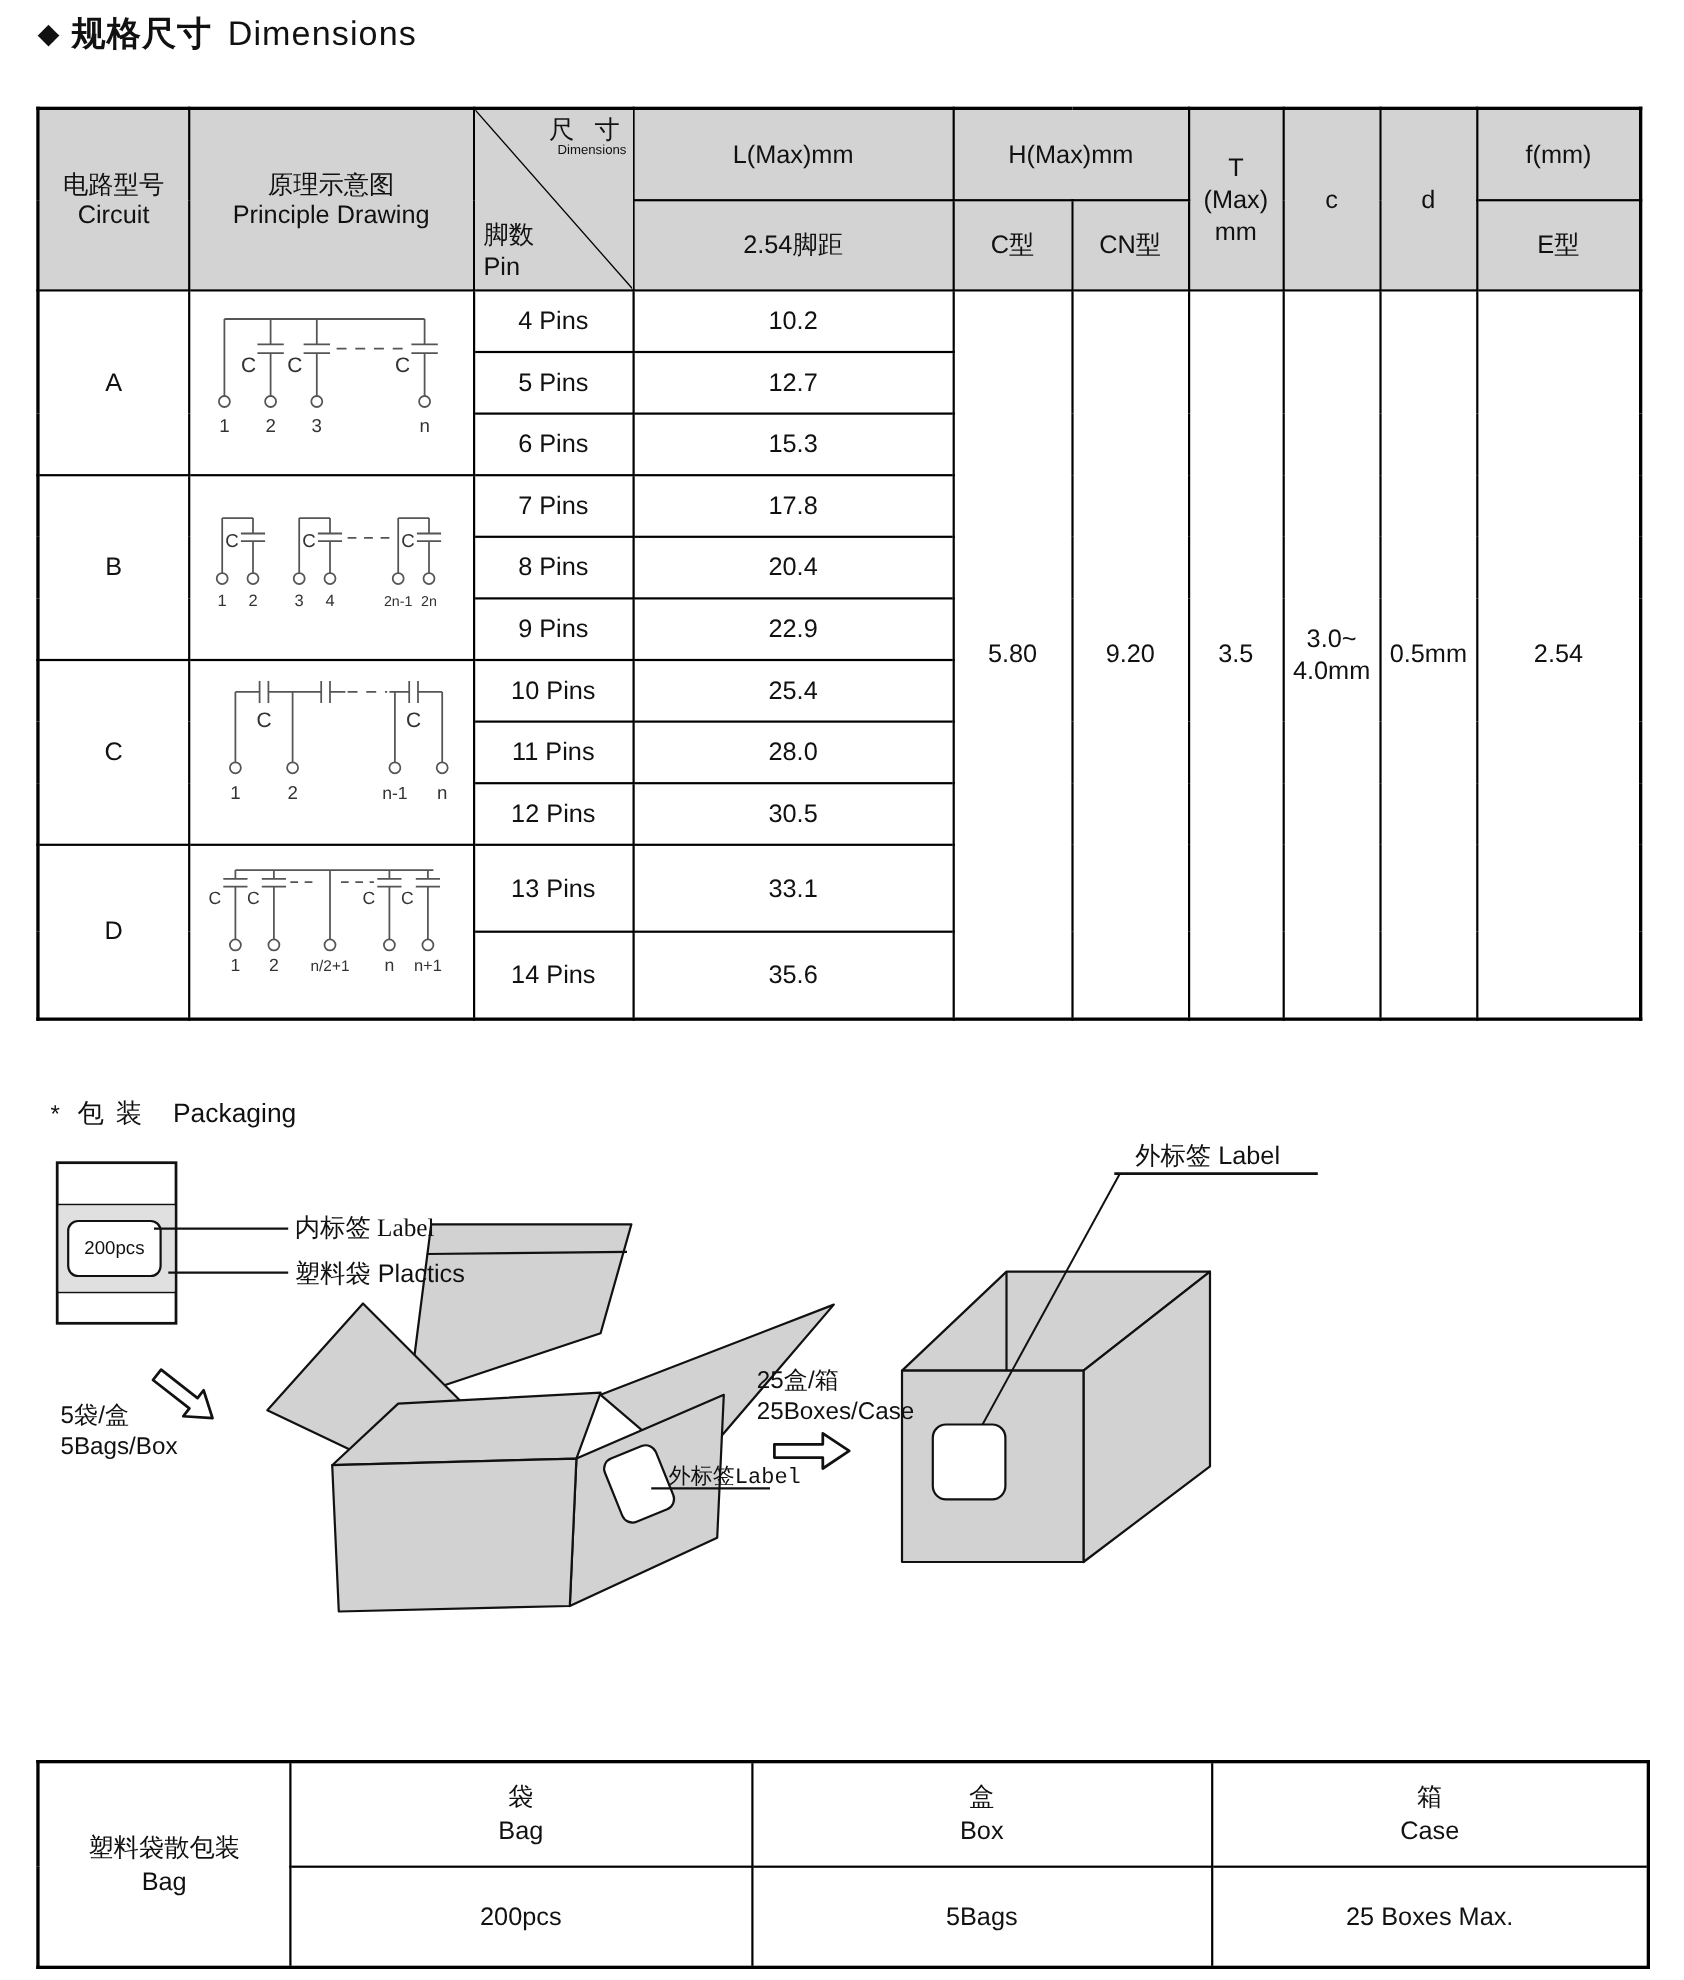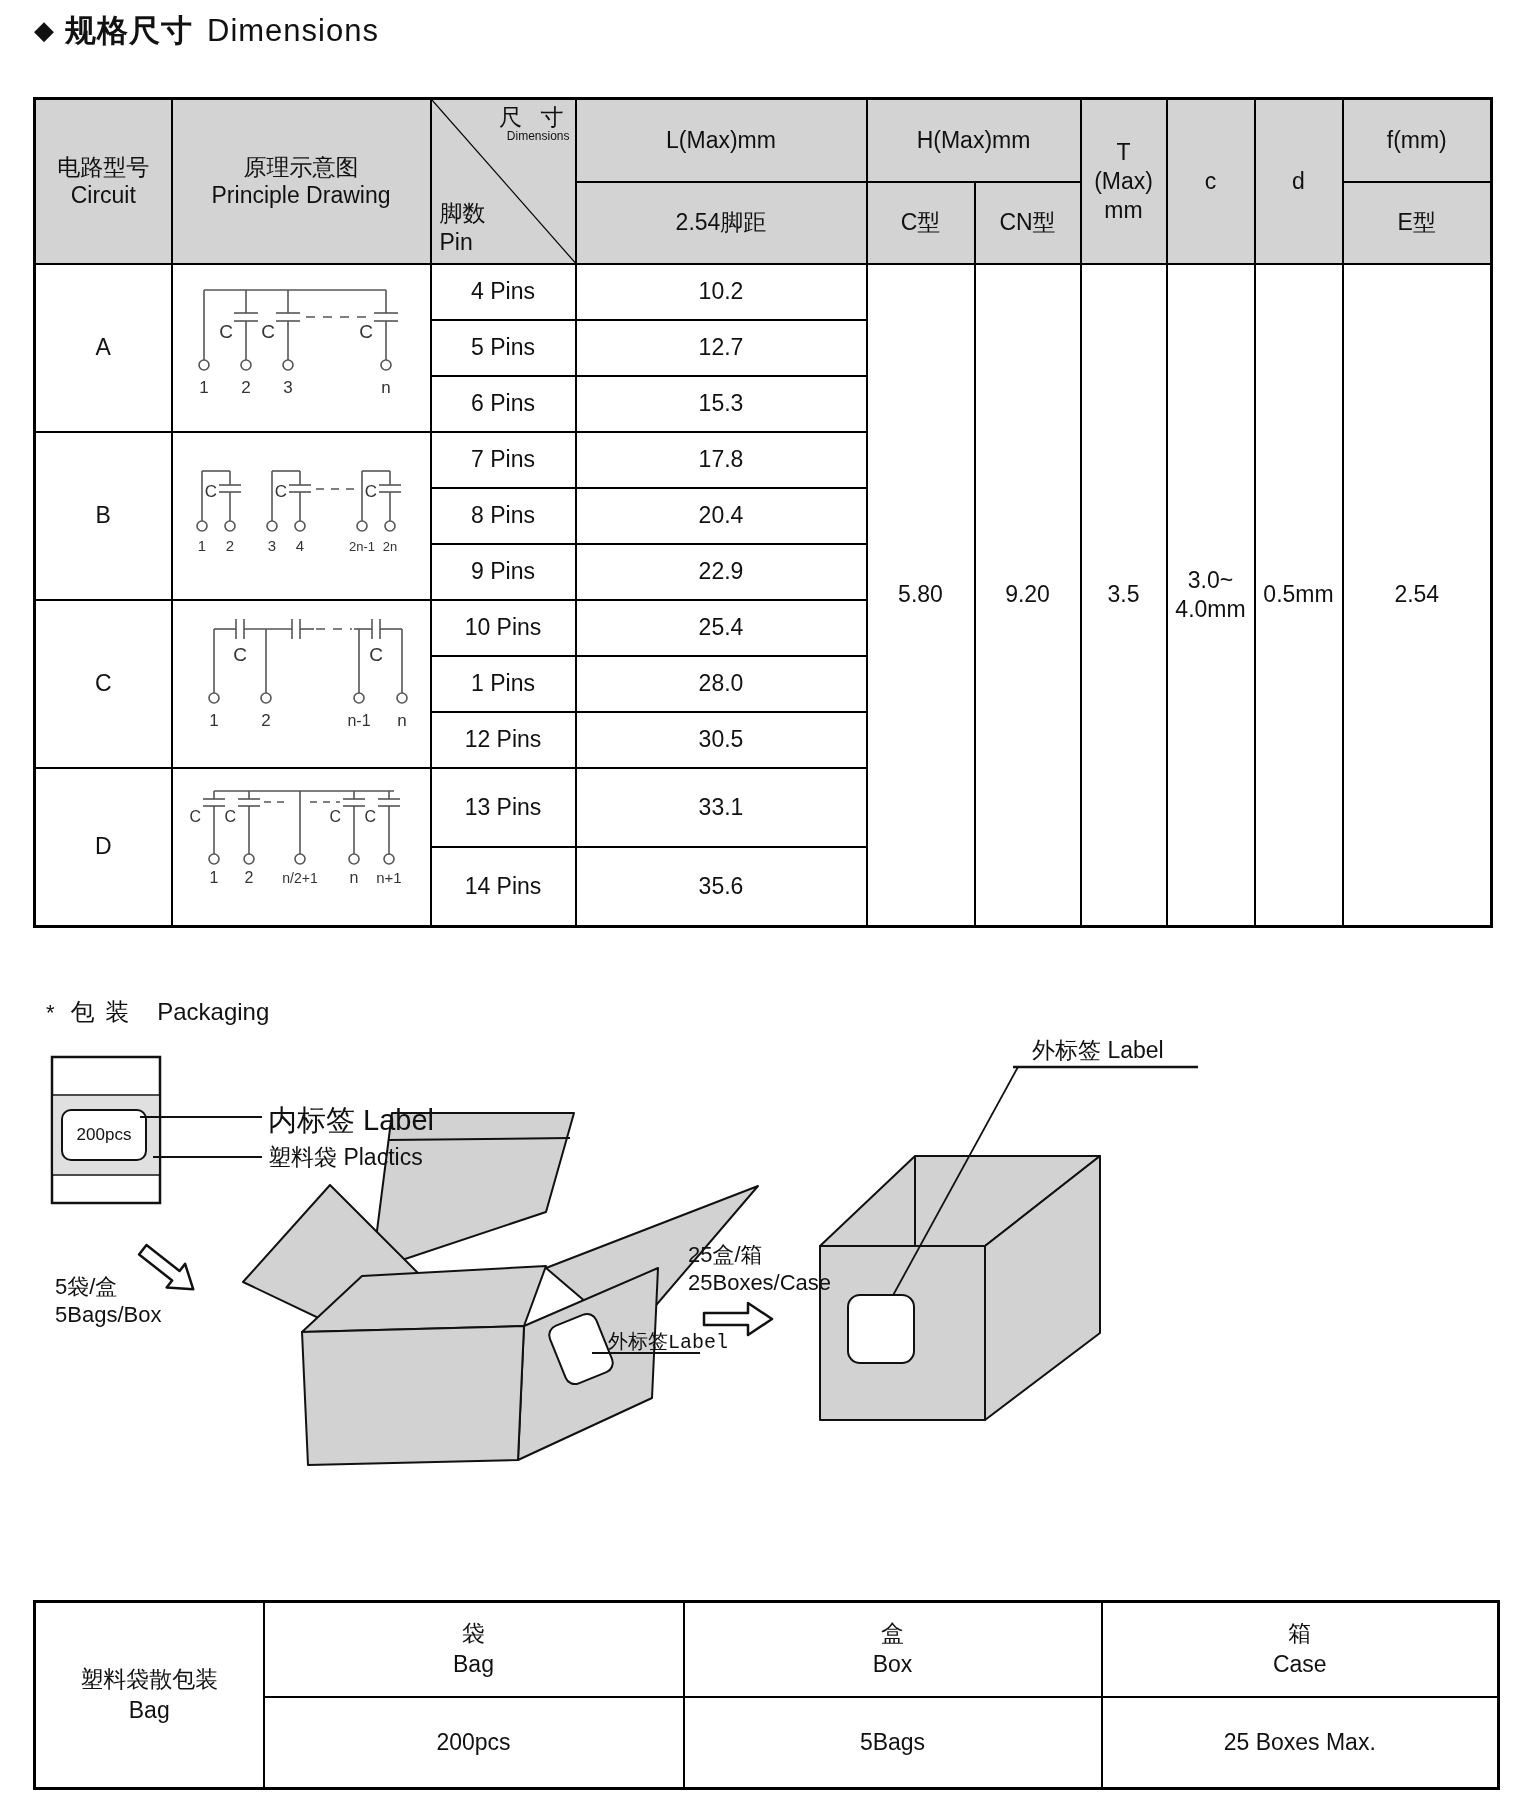--- a/index.html
+++ b/index.html
@@ -220,21 +220,21 @@
           <text x="40" y="125" font-size="17" text-anchor="middle">1</text>
           <text x="92" y="125" font-size="17" text-anchor="middle">2</text>
           <text x="185" y="125" font-size="16" text-anchor="middle">n-1</text>
           <text x="228" y="125" font-size="17" text-anchor="middle">n</text>
         </svg>
       </td>
       <td>10 Pins</td>
       <td>25.4</td>
     </tr>
     <tr style="height:54px;">
-            <td>1 Pins</td>
+            <td>11 Pins</td>
             <td>28.0</td>
           </tr>
     <tr style="height:54px;">
             <td>12 Pins</td>
             <td>30.5</td>
           </tr>
 
     <tr style="height:54px;">
       <td rowspan="2">D</td>
       <td rowspan="2" class="drawcell">
@@ -329,21 +329,21 @@
       <line x1="915" y1="1156" x2="915" y2="1246" fill="none"></line>
       <polygon points="985,1246 1100,1156 1100,1333 985,1420"></polygon>
       <polygon points="820,1246 985,1246 985,1420 820,1420"></polygon>
     </g>
     <line x1="1018" y1="1067" x2="885" y2="1310" stroke="#111" stroke-width="1.8"></line>
     <rect x="848" y="1295" width="66" height="68" rx="12" fill="#fff" stroke="#111" stroke-width="2"></rect>
     <line x1="1013" y1="1067" x2="1198" y2="1067" stroke="#111" stroke-width="2.5"></line>
   </svg>
 
   <div class="abs" style="left:62px;top:1110px;width:84px;height:50px;line-height:50px;text-align:center;font-size:17px;">200pcs</div>
-  <div class="ptext" style="left:268px;top:1101px;font-size:29px;">内标签 Label</div>
+  <div class="ptext" style="left:268px;top:1101px;font-size:23px;font-family:Liberation Serif, serif;">内标签 Label</div>
   <div class="ptext" style="left:268px;top:1142px;font-size:23px;">塑料袋 Plactics</div>
   <div class="ptext" style="left:55px;top:1272px;">5袋/盒</div>
   <div class="ptext" style="left:55px;top:1302px;">5Bags/Box</div>
   <div class="ptext" style="left:608px;top:1328px;font-size:20px;font-family:'Liberation Mono',monospace;">外标签Label</div>
   <div class="ptext" style="left:688px;top:1240px;">25盒/箱</div>
   <div class="ptext" style="left:688px;top:1270px;">25Boxes/Case</div>
   <div class="ptext" style="left:1020px;top:1035px;font-size:23px;margin-left:12px;">外标签 Label</div>
 
 
   <div class="abs" style="left:33px;top:1600px;">

